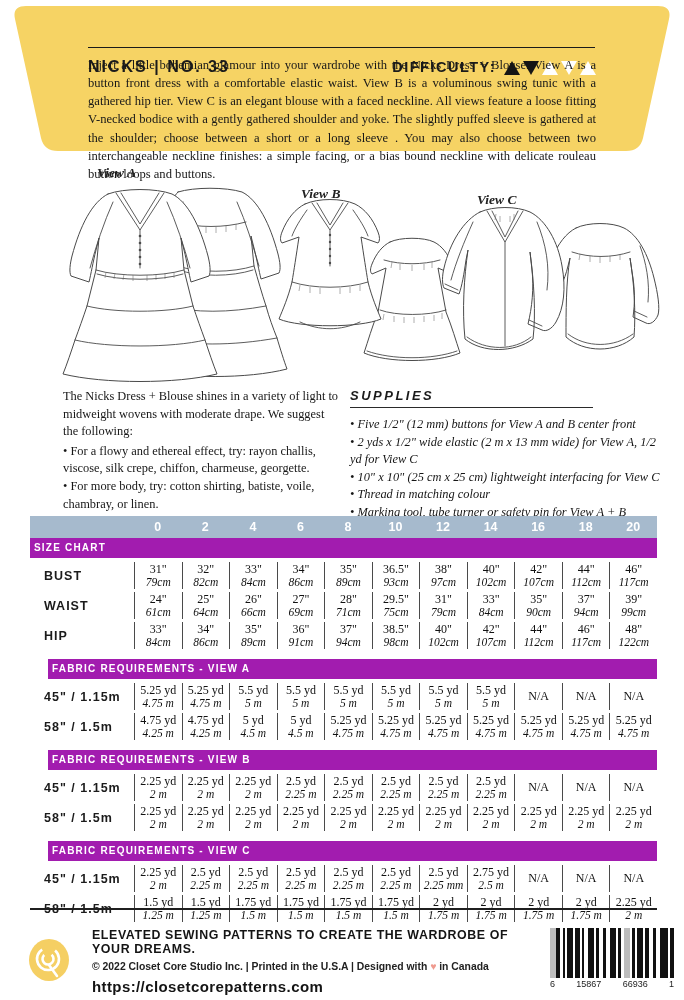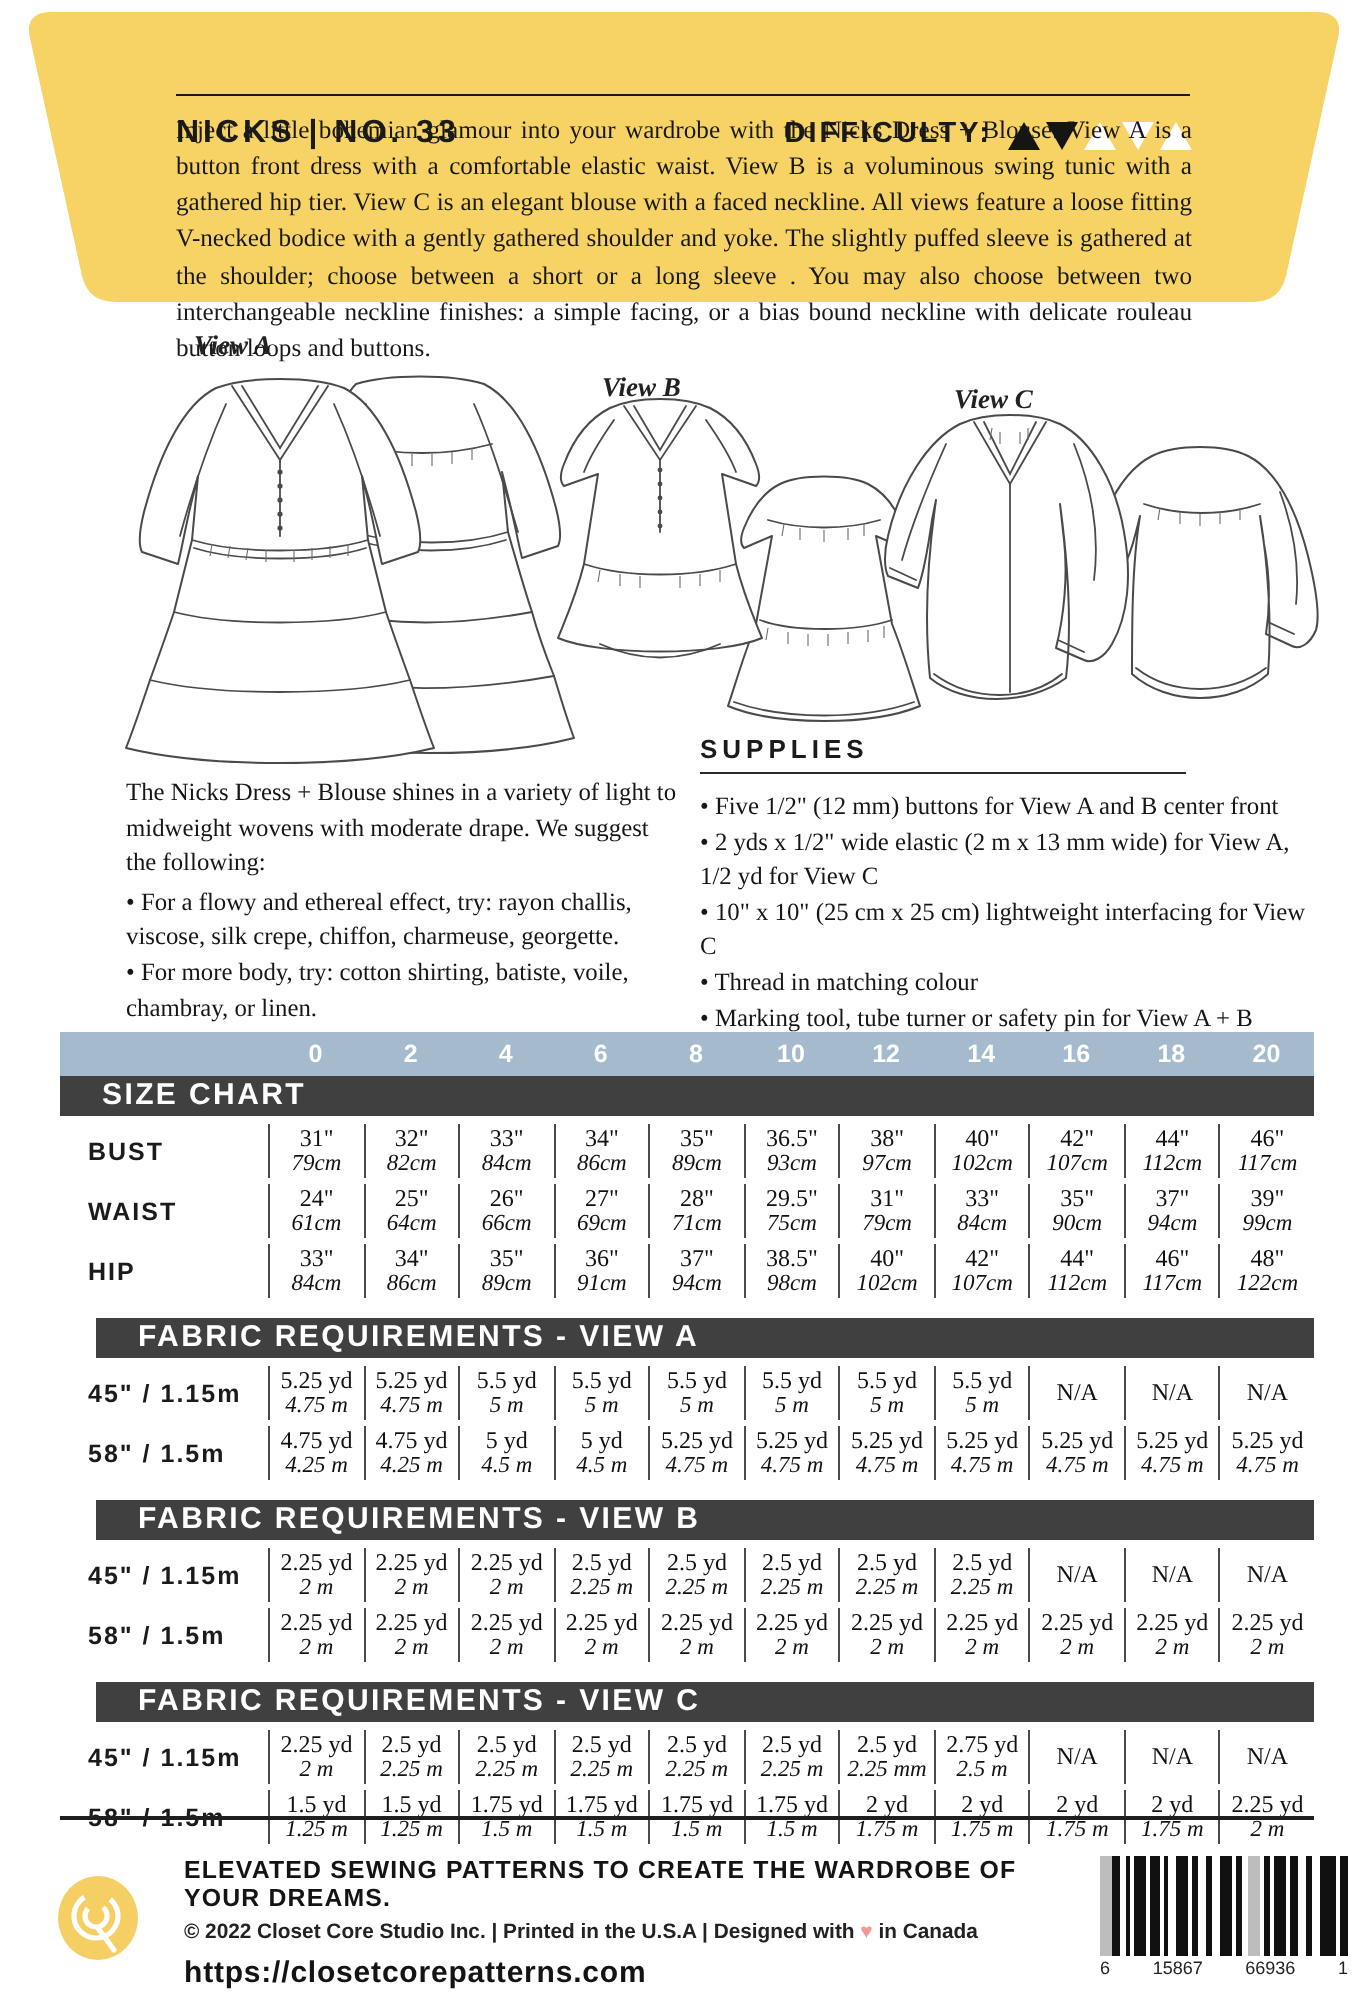--- a/index.html
+++ b/index.html
@@ -28,34 +28,34 @@
   .view-label{position:absolute;font-family:"Liberation Serif",serif;font-style:italic;font-weight:bold;font-size:13.5px;color:#222;}
   #lbl-a{top:3px;left:97px;} #lbl-b{top:24px;left:301px;} #lbl-c{top:30px;left:477px;}
   .sil{fill:#fff;stroke:#4a4a4a;stroke-width:1;stroke-linejoin:round;stroke-linecap:round;}
   .ln{fill:none;stroke:#4a4a4a;stroke-width:.9;stroke-linecap:round;}
   .tick{fill:none;stroke:#6c6c6c;stroke-width:.55;}
   .btn{fill:#4a4a4a;}
 
   
   .col-head{font-weight:bold;font-size:13px;letter-spacing:2.5px;padding-bottom:4px;border-bottom:1.6px solid #2a2a2a;margin-bottom:8px;}
   #fabric-col{position:absolute;top:388px;left:63px;width:277px;}
-  #supplies-col{position:absolute;top:367px;left:350px;width:312px;}
+  #supplies-col{position:absolute;top:388px;left:350px;width:312px;font-style:italic;}
   #supplies-col .col-head{width:243px;}
   .serif-text{font-family:"Liberation Serif",serif;font-size:12.4px;line-height:1.42;color:#161616;}
   ul.plain{list-style:none;margin:2px 0 0 0;padding:0;}
   ul.plain li{font-family:"Liberation Serif",serif;font-size:12.4px;line-height:1.42;color:#161616;}
   ul.plain li::before{content:"•  ";}
 
   
   #tables{position:absolute;top:516px;left:30px;width:627px;}
   .t-grid{display:grid;grid-template-columns:104px repeat(11,1fr);align-items:center;}
   .sizes-row{background:#a6bacd;height:22px;}
   .sizes-row .size-cell{color:#fff;font-weight:bold;font-size:12.5px;text-align:center;line-height:22px;}
-  .band{background:#404040;color:#fff;font-weight:bold;font-size:15px;letter-spacing:1.2px;
-        height:20px;line-height:20px;padding-left:21px;box-sizing:border-box;}
+  .band{background:#a21caf;color:#fff;font-weight:bold;font-size:10px;letter-spacing:1.2px;
+        height:20px;line-height:20px;padding-left:4px;box-sizing:border-box;}
   .m-row{height:29px;margin:1px 0;}
   .row-label{font-weight:bold;font-size:12.5px;letter-spacing:1px;padding-left:14px;}
   .t-cell{border-left:1px solid #4a4a4a;text-align:center;height:27px;display:flex;flex-direction:column;justify-content:center;}
   .va{font-family:"Liberation Serif",serif;font-size:12px;line-height:13.5px;color:#111;}
   .vb{font-family:"Liberation Serif",serif;font-style:italic;font-size:11.5px;line-height:12.5px;color:#111;}
   .vb:empty{display:none;}
   .req-band{margin-top:6px;margin-left:18px;}
   .rows-block{padding:2px 0;}
 
   

